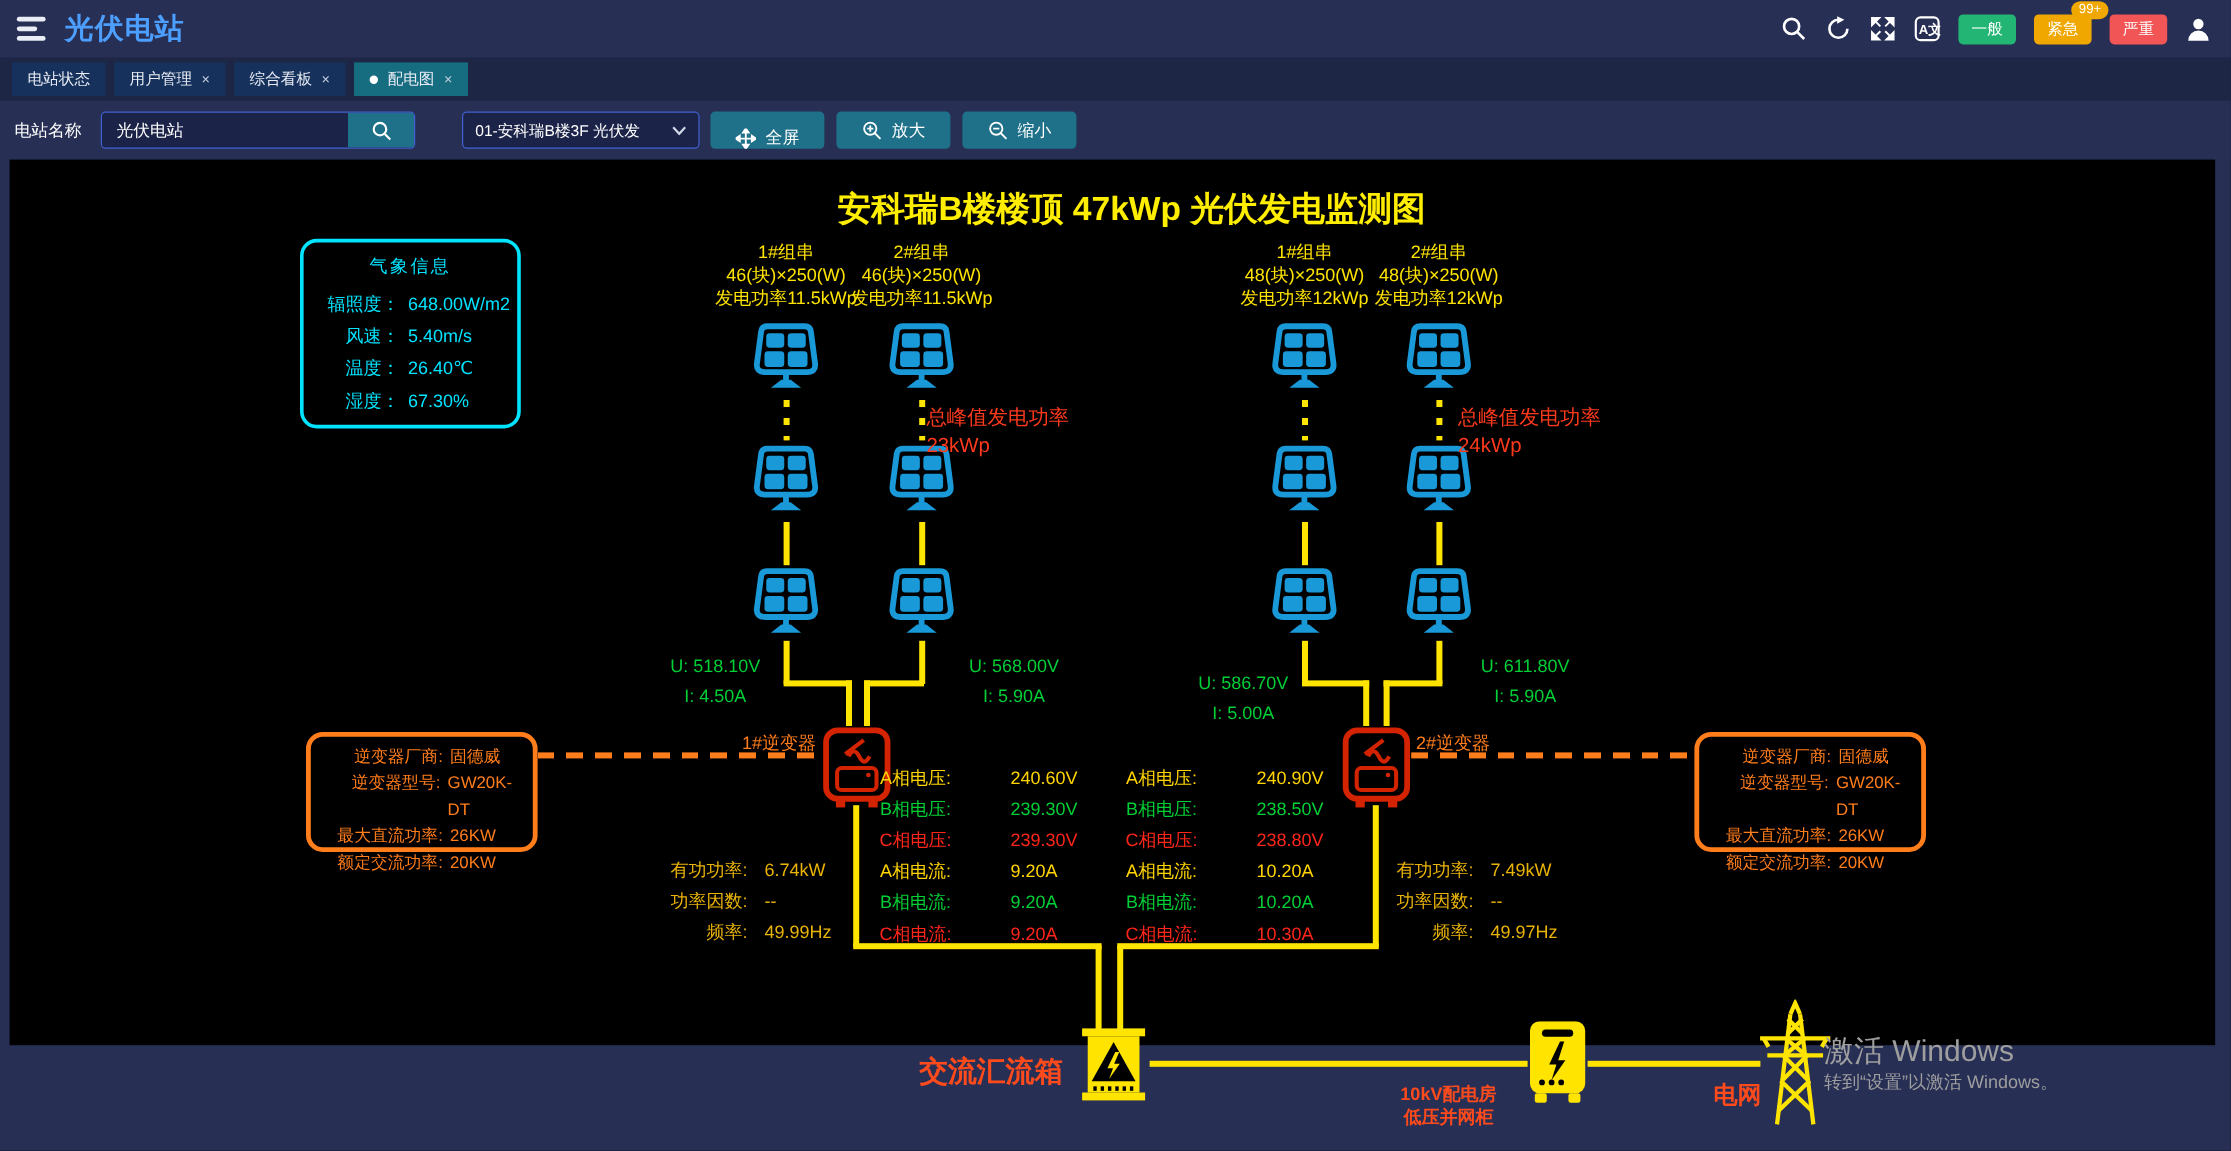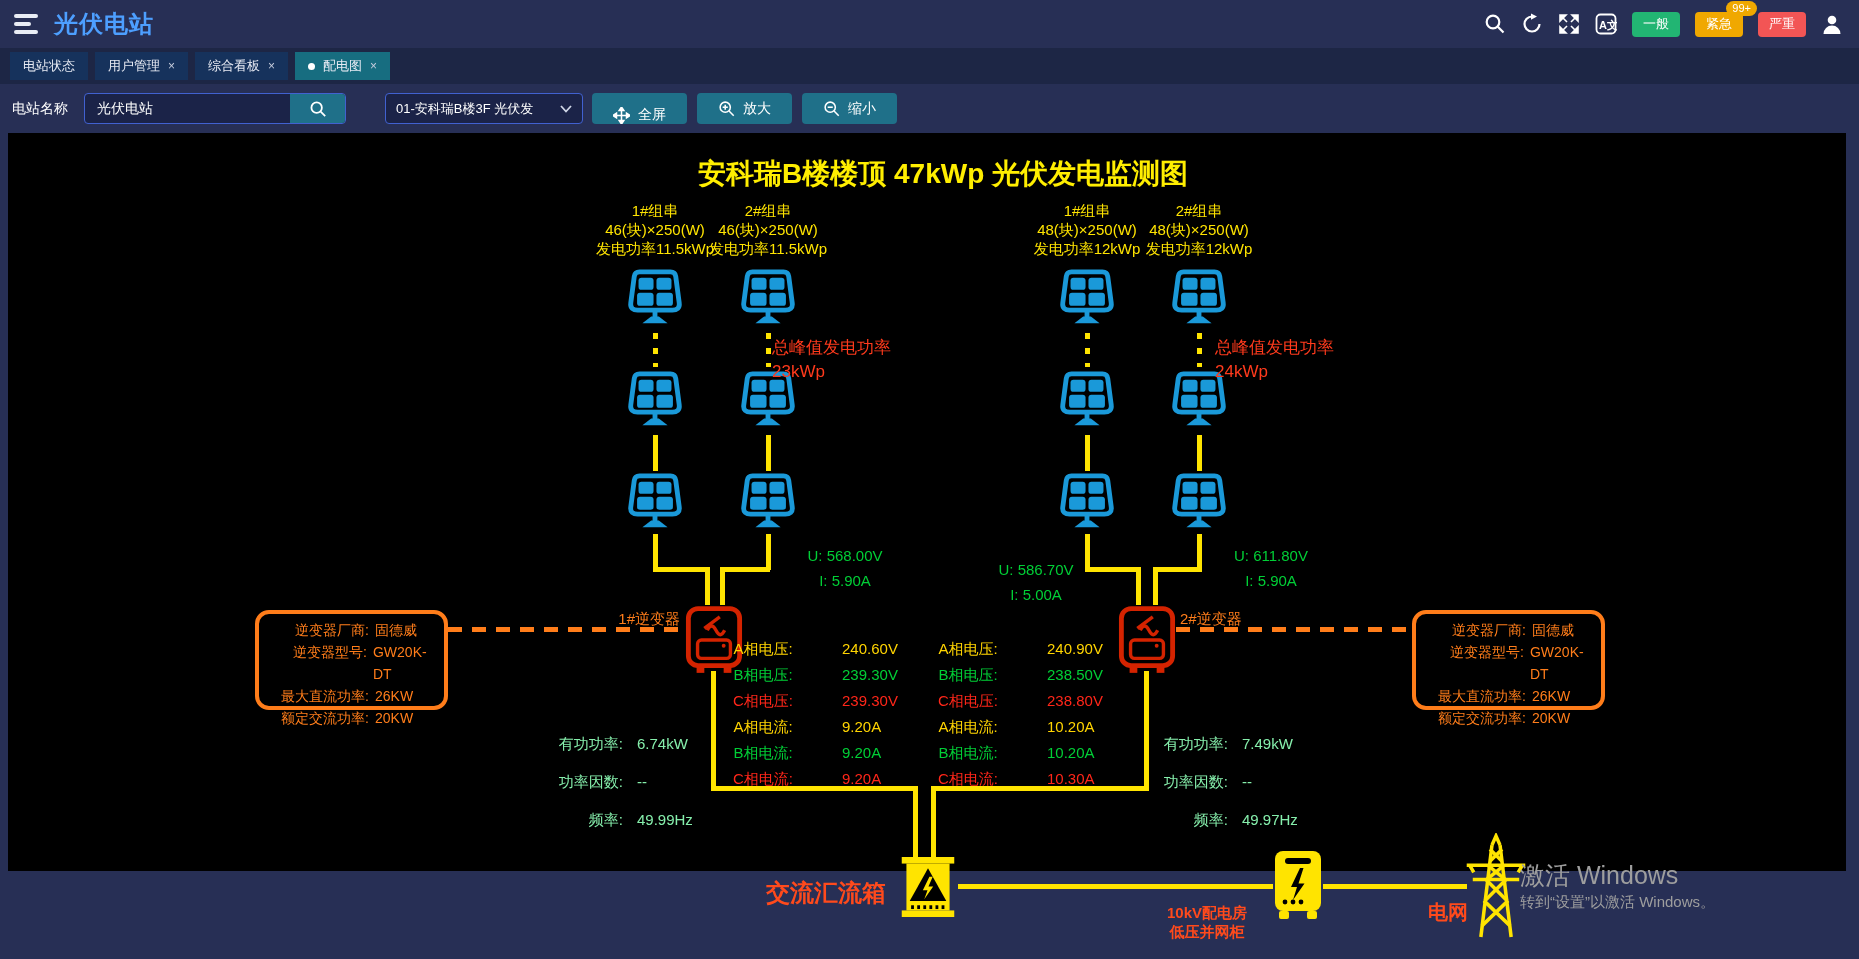--- a/index.html
+++ b/index.html
@@ -55,21 +55,21 @@
   .inv-label{position:absolute;color:var(--orange);font-size:15px;}
   .info-box{position:absolute;width:193px;height:100px;border:4px solid var(--orange);border-radius:14px;box-sizing:border-box;padding-top:5px;}
   .ib-row{display:flex;font-size:14px;color:var(--orange);line-height:22px;}
   .ib-label{width:110px;text-align:right;}
   .ib-val{margin-left:6px;}
   .ph-block{position:absolute;}
   .ph-row,.pw-row{display:flex;font-size:15px;height:20px;line-height:20px;margin-bottom:6px;}
   .ph-label{width:130px;text-align:center;}
   .ph-val{margin-left:14px;}
   .ph-a{color:var(--phaseA);} .ph-b{color:var(--phaseB);} .ph-c{color:var(--phaseC);}
-  .pw-row{color:#86efac;margin-top:18px;}
+  .pw-row{color:#eab308;}
   .pw-label{width:145px;text-align:right;}
   .pw-val{margin-left:14px;}
   .bottom-label{position:absolute;color:var(--redOrange);font-weight:bold;}
   .wm1{position:absolute;color:var(--watermark);font-size:25px;}
   .wm2{position:absolute;color:var(--watermark);font-size:15px;}
   .icon-abs{position:absolute;}
 </style>
 </head>
 <body>
 
@@ -184,20 +184,41 @@
         <line x1="5.5" y1="8.5" x2="11.5" y2="8.5"></line>
       </svg>
     <span>缩小</span>
   </div>
 </div>
 
 <main class="canvas">
 
   <div class="dg-title">安科瑞B楼楼顶 47kWp 光伏发电监测图</div>
 
+  <div class="weather">
+    <div class="w-title">气象信息</div>
+    <div class="w-rows">
+      <div class="w-row">
+          <span class="w-label">辐照度：</span>
+          <span class="w-val">648.00W/m2</span>
+        </div>
+      <div class="w-row">
+          <span class="w-label">风速：</span>
+          <span class="w-val">5.40m/s</span>
+        </div>
+      <div class="w-row">
+          <span class="w-label">温度：</span>
+          <span class="w-val">26.40℃</span>
+        </div>
+      <div class="w-row">
+          <span class="w-label">湿度：</span>
+          <span class="w-val">67.30%</span>
+        </div>
+    </div>
+  </div>
 
   <div class="str-label" style="left:552px;top:68px;">
     <div>1#组串</div>
       <div>46(块)×250(W)</div>
       <div>发电功率11.5kWp</div>
   </div>
   <div class="panel-slot" style="left:616px;top:135px;">
   <svg viewBox="0 0 64 62" width="62" height="62">
     <path d="M16 3 H48 C51.5 3 53 4.6 53.4 7.6 L57 35 C57.8 40.5 54.5 42.5 50 42.5 H14 C9.5 42.5 6.2 40.5 7 35 L10.6 7.6 C11 4.6 12.5 3 16 3 Z" fill="#000" stroke="#1a99d9" stroke-width="5"></path>
     <rect x="15" y="9" width="15.5" height="12.5" rx="3" fill="#1a99d9"></rect>
@@ -370,20 +391,24 @@
 
   <div class="peak" style="left:764px;top:203px;">
     <div>总峰值发电功率</div>
       <div>23kWp</div>
   </div>
   <div class="peak" style="left:1207px;top:203px;">
     <div>总峰值发电功率</div>
       <div>24kWp</div>
   </div>
 
+  <div class="ui-val" style="left:513px;top:410px;">
+      <div>U: 518.10V</div>
+      <div>I: 4.50A</div>
+    </div>
   <div class="ui-val" style="left:762px;top:410px;">
       <div>U: 568.00V</div>
       <div>I: 5.90A</div>
     </div>
   <div class="ui-val" style="left:953px;top:424px;">
       <div>U: 586.70V</div>
       <div>I: 5.00A</div>
     </div>
   <div class="ui-val" style="left:1188px;top:410px;">
       <div>U: 611.80V</div>

